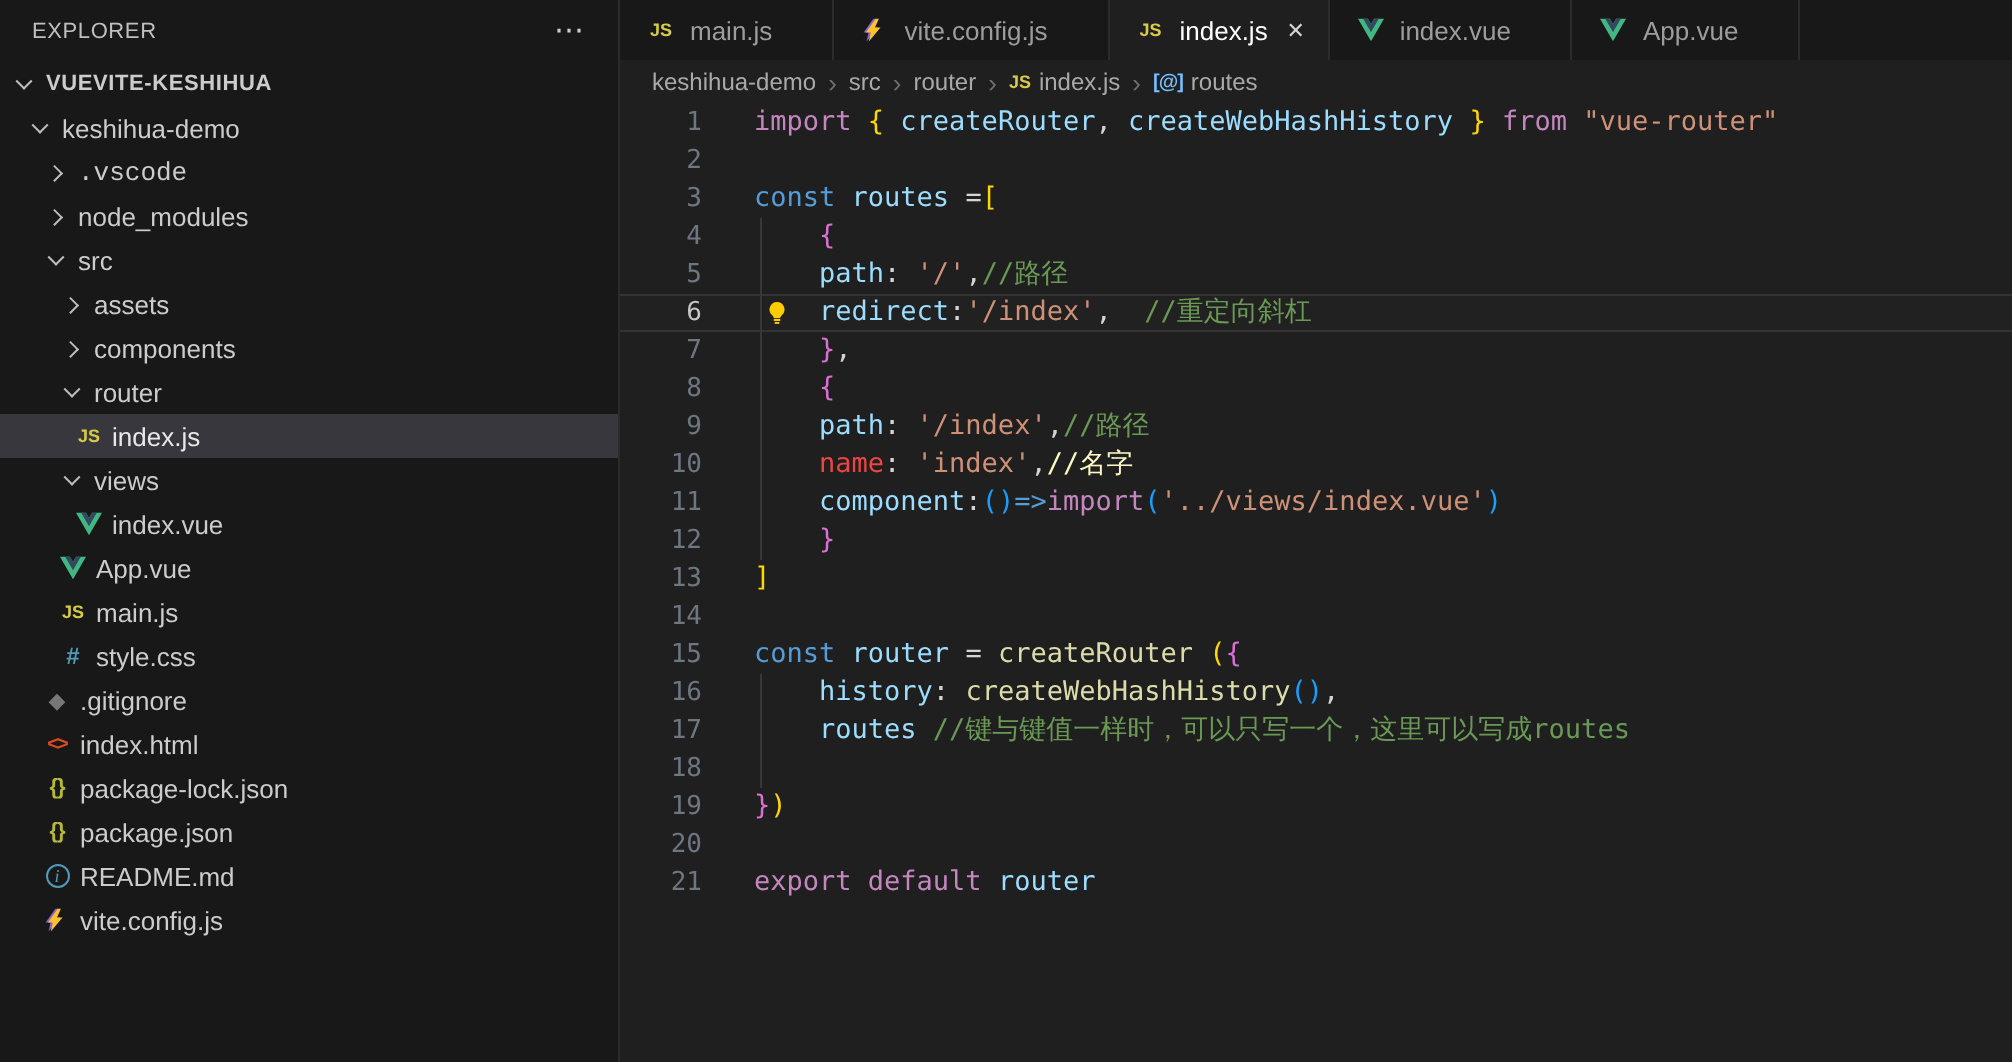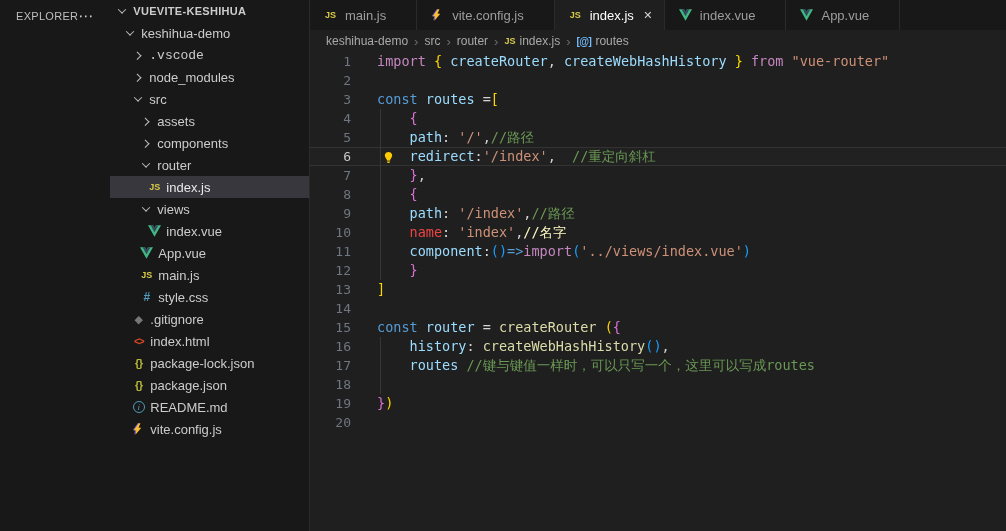--- a/index.html
+++ b/index.html
@@ -7,21 +7,21 @@
     --selected-item-bg:#37373d; --border:#2b2b2b; --line-number:#6e7681; --active-line-number:#c6c6c6;
     --js-icon:#d8cb48; --vue-green:#41b883; --vite-yellow:#fdc228; --css-blue:#519aba;
     --html-orange:#dc4a25; --json-yellow:#b7b73b; --readme-blue:#519aba; --lightbulb:#ffcc00;
     --breadcrumb-fg:#a9a9a9; --symbol-array-blue:#75beff;
   }
   *{margin:0;padding:0;box-sizing:border-box}
   body{background:#000;font-family:"Liberation Sans",sans-serif;-webkit-font-smoothing:antialiased}
   #root{width:1006px;height:531px;display:flex;overflow:hidden;background:var(--editor-bg);position:relative}
 
   
-  #sidebar{width:310px;flex:none;background:var(--sidebar-bg);border-right:1px solid var(--border);display:flex;flex-direction:row;overflow:hidden}
+  #sidebar{width:310px;flex:none;background:var(--sidebar-bg);border-right:1px solid var(--border);display:flex;flex-direction:column;overflow:hidden}
   .sb-header{height:31px;flex:none;display:flex;align-items:center;justify-content:space-between;padding:0 16px}
   .sb-title{font-size:11px;color:#bfbfbf;letter-spacing:.3px}
   .sb-more{color:#cccccc;font-size:15px;letter-spacing:1px;cursor:pointer;line-height:10px}
   #tree{flex:1;overflow:hidden}
   .row{display:flex;align-items:center;height:22px;color:#cccccc;font-size:13px;cursor:pointer;white-space:nowrap}
   .row.sel{background:var(--selected-item-bg);color:#e8e8e8}
   .row.root .lbl{font-weight:700;font-size:11px;letter-spacing:.3px}
   .lbl{margin-left:3px}
   .tw{width:16px;height:22px;display:inline-flex;align-items:center;justify-content:center;flex:none}
   .tw::before{content:'';width:5px;height:5px;border-right:1.2px solid #bdbdbd;border-bottom:1.2px solid #bdbdbd;transform:rotate(-45deg) translate(-1px,0)}
@@ -312,15 +312,19 @@
           <span class="lc"><span class="gl"></span></span>
         </div>
         <div class="line">
           <span class="ln">19</span>
           <span class="lc"><span style="color: rgb(218, 112, 214);">}</span><span style="color: rgb(255, 215, 0);">)</span></span>
         </div>
         <div class="line">
           <span class="ln">20</span>
           <span class="lc"></span>
         </div>
+        <div class="line">
+          <span class="ln">21</span>
+          <span class="lc"><span style="color: rgb(197, 134, 192);">export </span><span style="color: rgb(197, 134, 192);">default </span><span style="color: rgb(156, 220, 254);">router</span></span>
+        </div>
       </div>
   </main>
 </div>
 
 </body></html>

